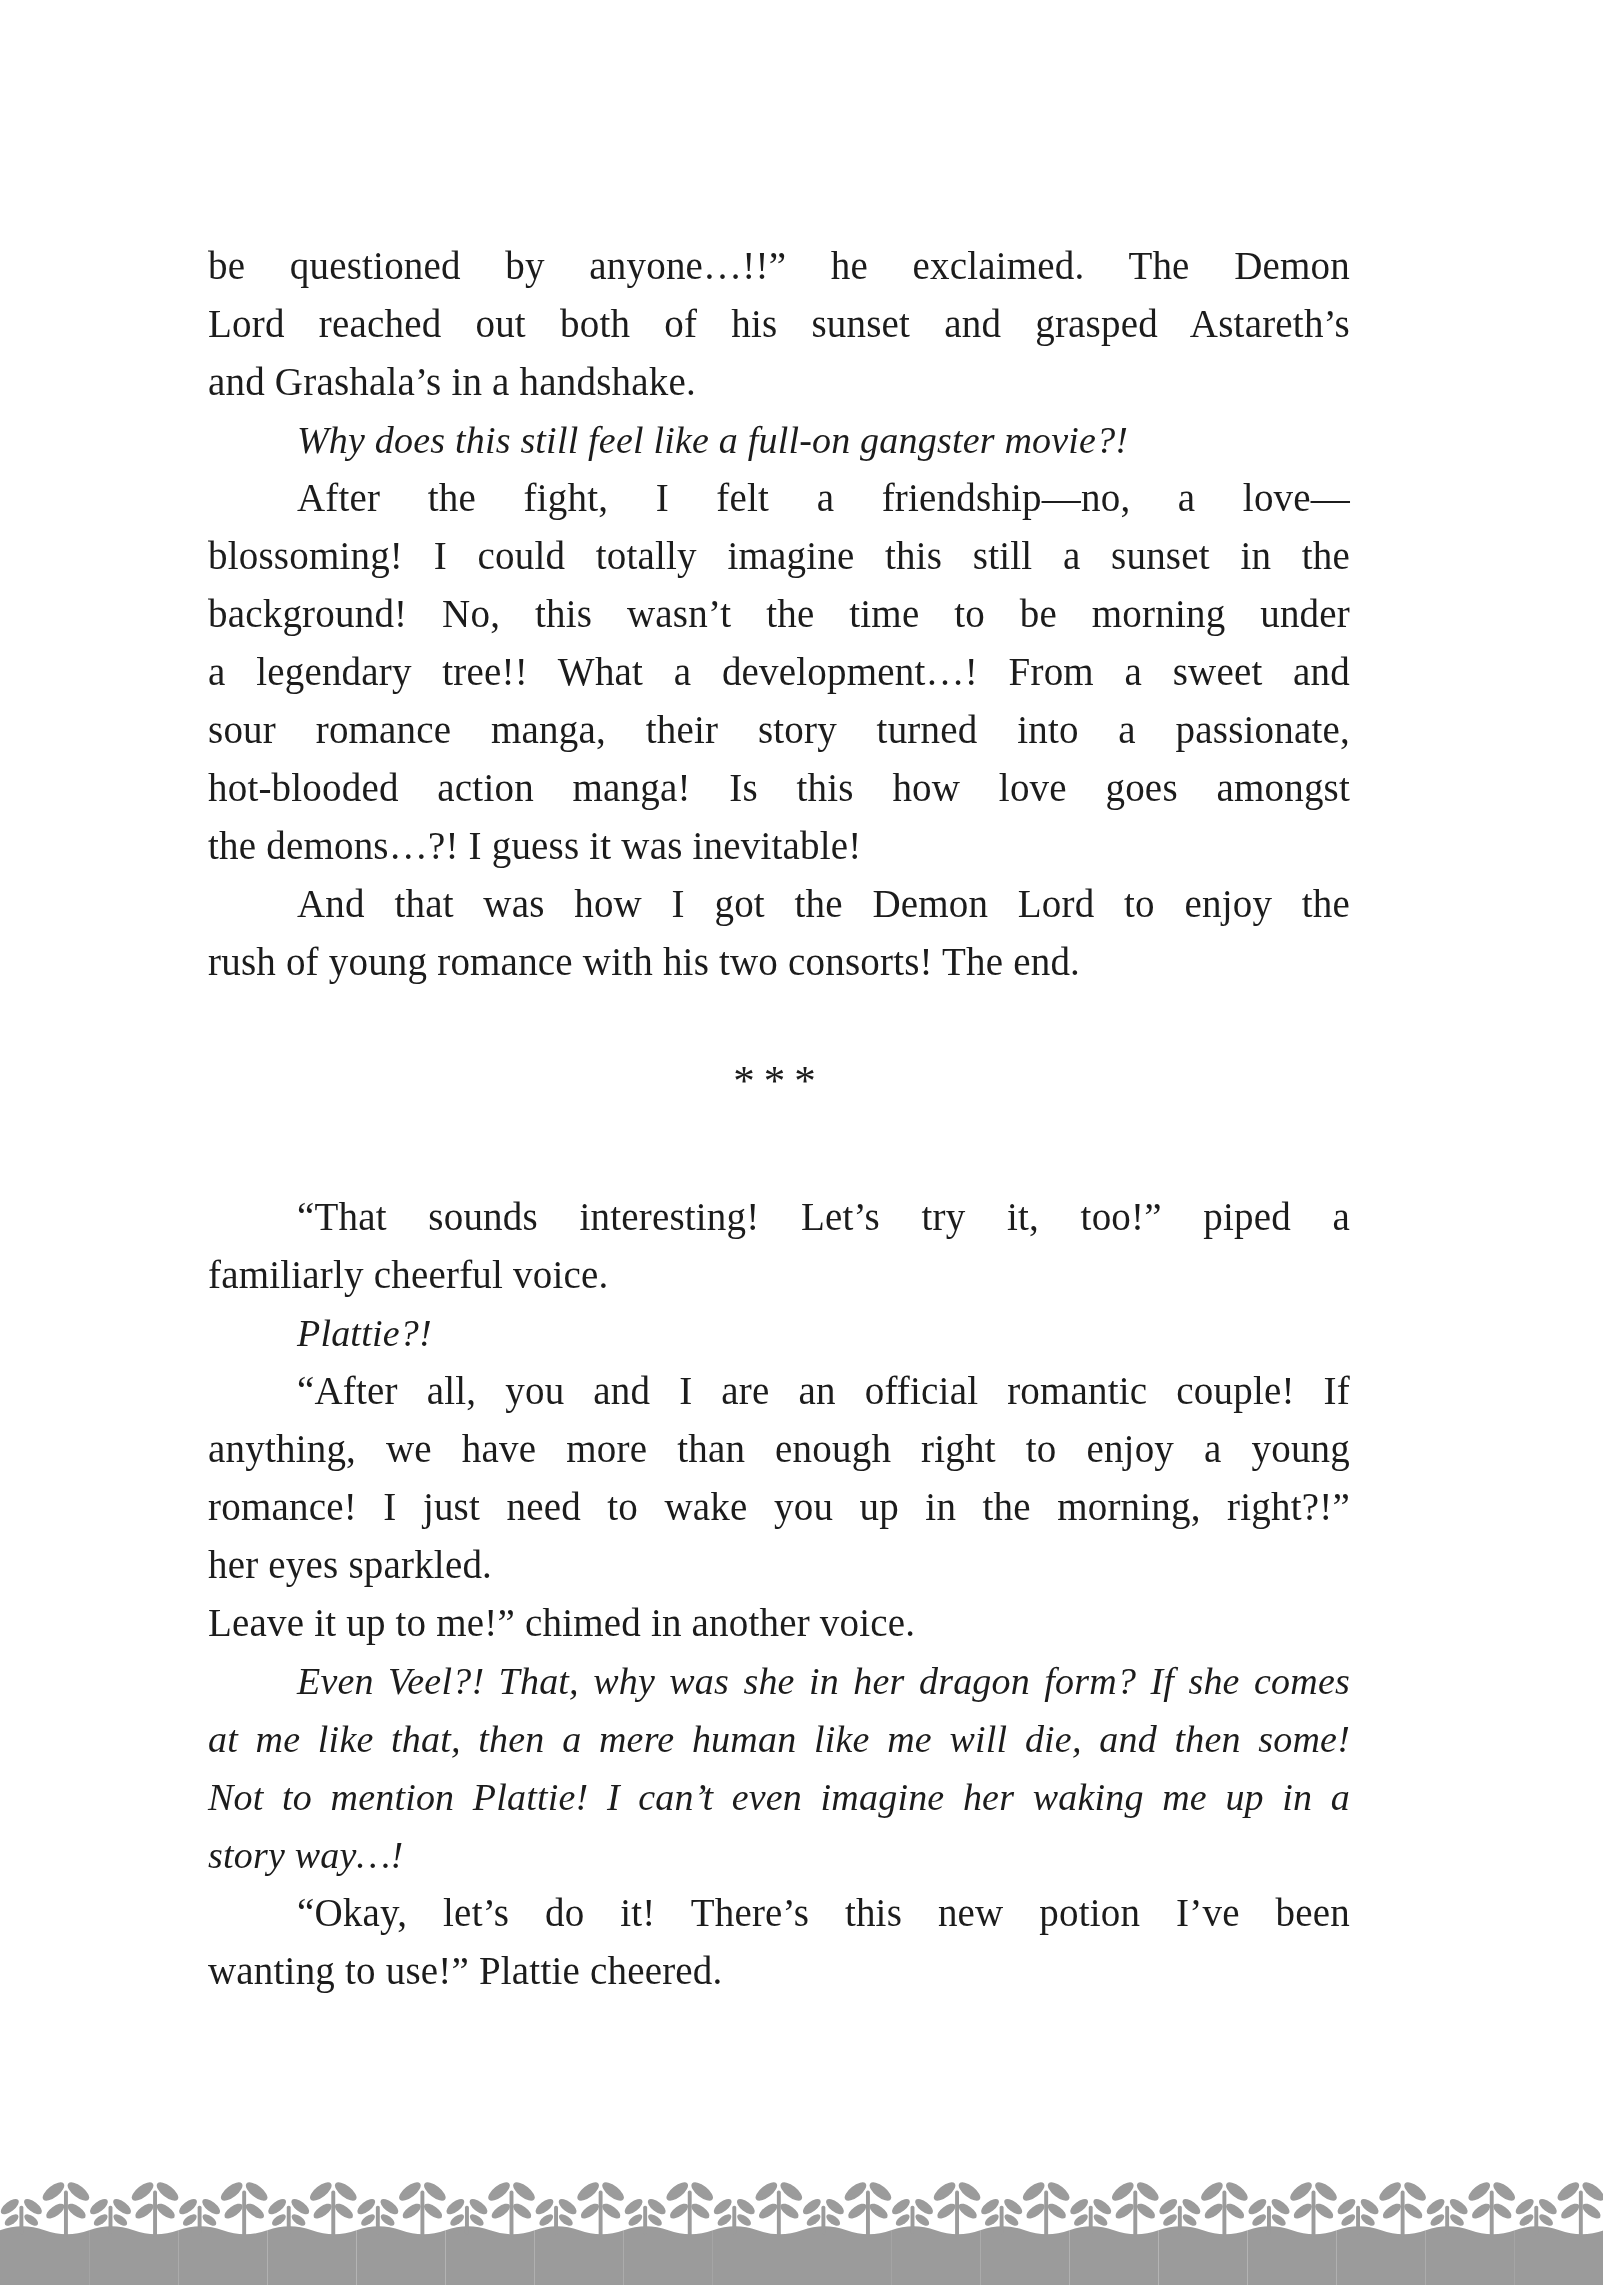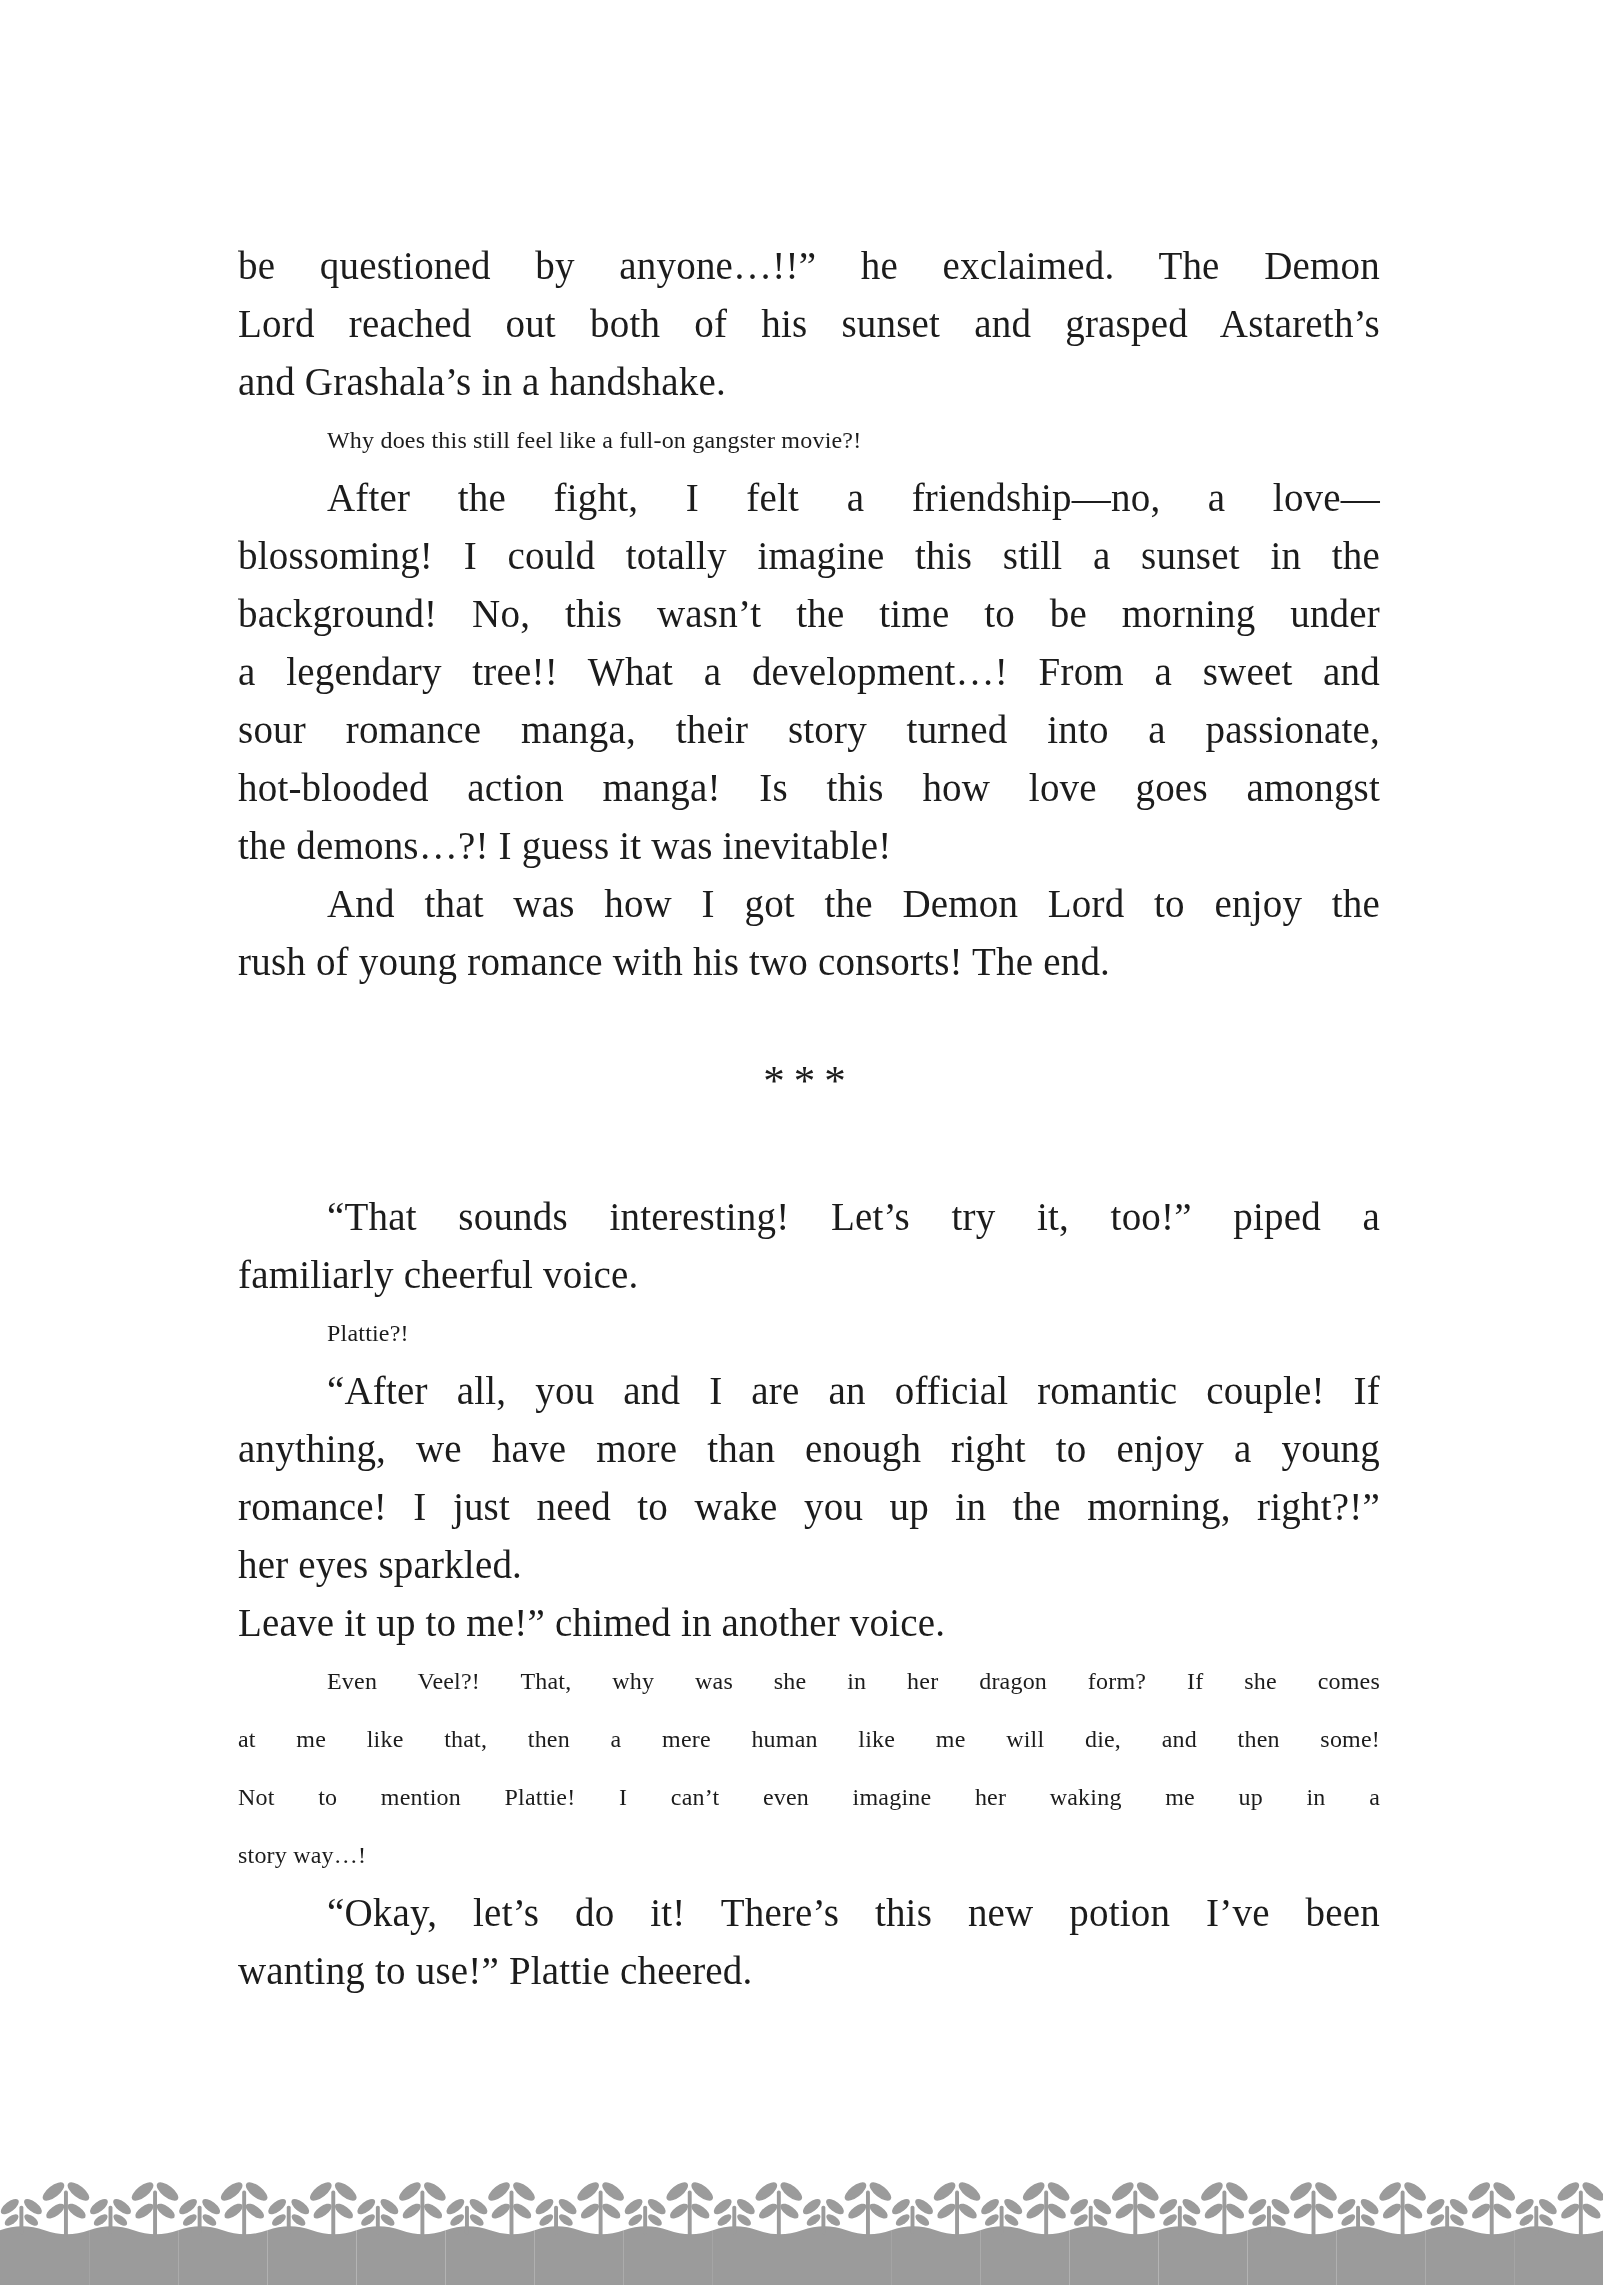--- a/index.html
+++ b/index.html
@@ -17,39 +17,40 @@
     overflow: hidden;
     font-family: "Liberation Serif", "DejaVu Serif", serif;
     color: var(--text);
   }
   .page {
     position: absolute;
     inset: 0;
   }
   .text-block {
     position: absolute;
-    left: 238px;
+    left: 208px;
     top: 0;
     width: 1142px;
     padding-top: 237px;
   }
   .line {
     font-size: 39px;
     line-height: 58px;
     letter-spacing: 0.2px;
   }
   .line.just {
     text-align: justify;
     text-align-last: justify;
   }
   .line.indent {
     padding-left: 89px;
   }
   .para.italic .line {
-    font-size: 24px;
+    font-style: italic;
+    font-size: 38px;
   }
   .separator {
     text-align: center;
     font-size: 43px;
     line-height: 58px;
     letter-spacing: 9px;
     margin: 61px 0 78px 0;
   }
   .border {
     position: absolute;

